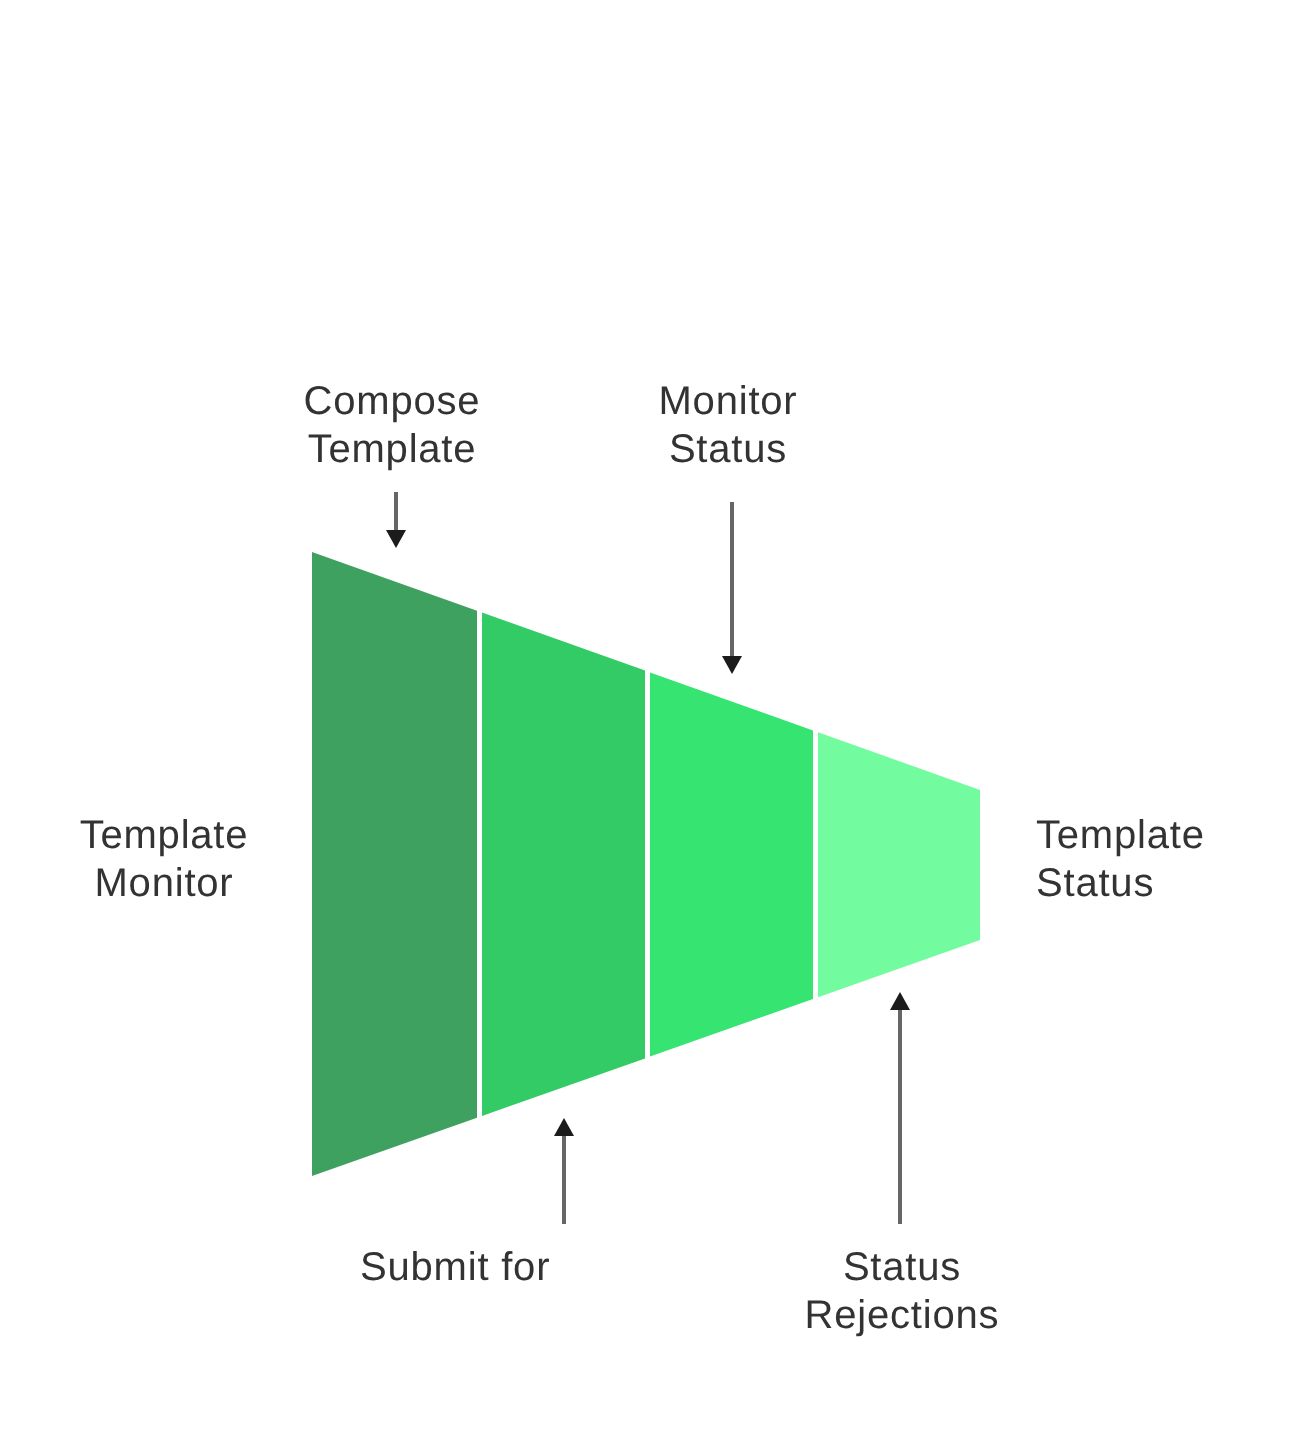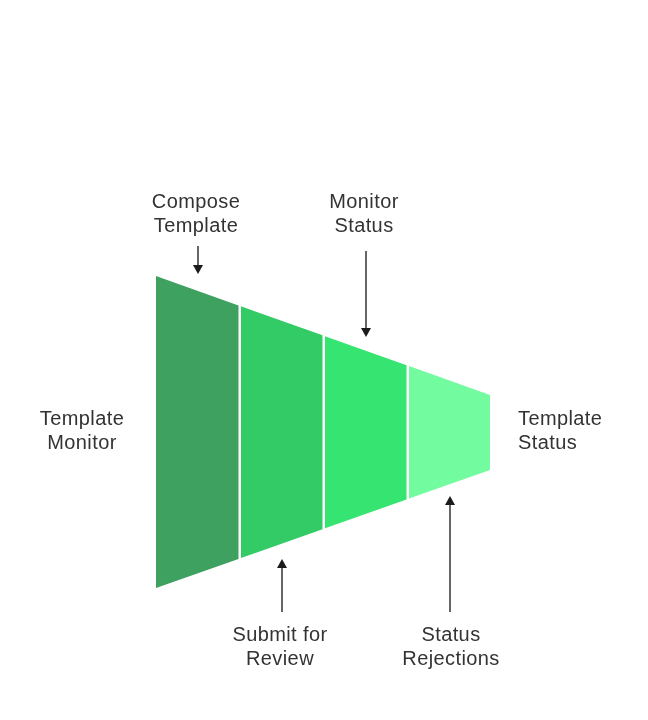--- a/index.html
+++ b/index.html
@@ -30,21 +30,21 @@
     font-weight: 400;
     letter-spacing: 0.4px;
     color: var(--text-color, #333333);
     white-space: nowrap;
   }
   .label .ln { display: block; }
   .lbl-compose  { left: 96px;  top: 189px; width: 200px; text-align: center; }
   .lbl-monitor  { left: 264px; top: 189px; width: 200px; text-align: center; }
   .lbl-creation { left: 2px;   top: 406px; width: 160px; text-align: center; }
   .lbl-status   { left: 518px; top: 406px; width: 130px; text-align: left; }
-  .lbl-submit   { left: 180px; top: 622px; width: 200px; text-align: center; }
+  .lbl-submit   { left: 180px; top: 622px; width: 200px; text-align: left; }
   .lbl-address  { left: 351px; top: 622px; width: 200px; text-align: center; }
   .arrow-line { stroke-width: 2; }
 </style>
 </head>
 <body>
 
 <div class="canvas">
 
   <svg class="diagram-svg" viewBox="0 0 648 720" aria-hidden="true">
     <g>
@@ -89,21 +89,20 @@
     <span class="ln">Monitor</span>
   </div>
 
   <div class="label lbl-status">
     <span class="ln">Template</span>
     <span class="ln">Status</span>
   </div>
 
   <div class="label lbl-submit">
     <span class="ln">Submit for</span>
-    <span class="ln">Review</span>
   </div>
 
   <div class="label lbl-address">
     <span class="ln">Status</span>
     <span class="ln">Rejections</span>
   </div>
 
 </div>
 
 </body></html>

